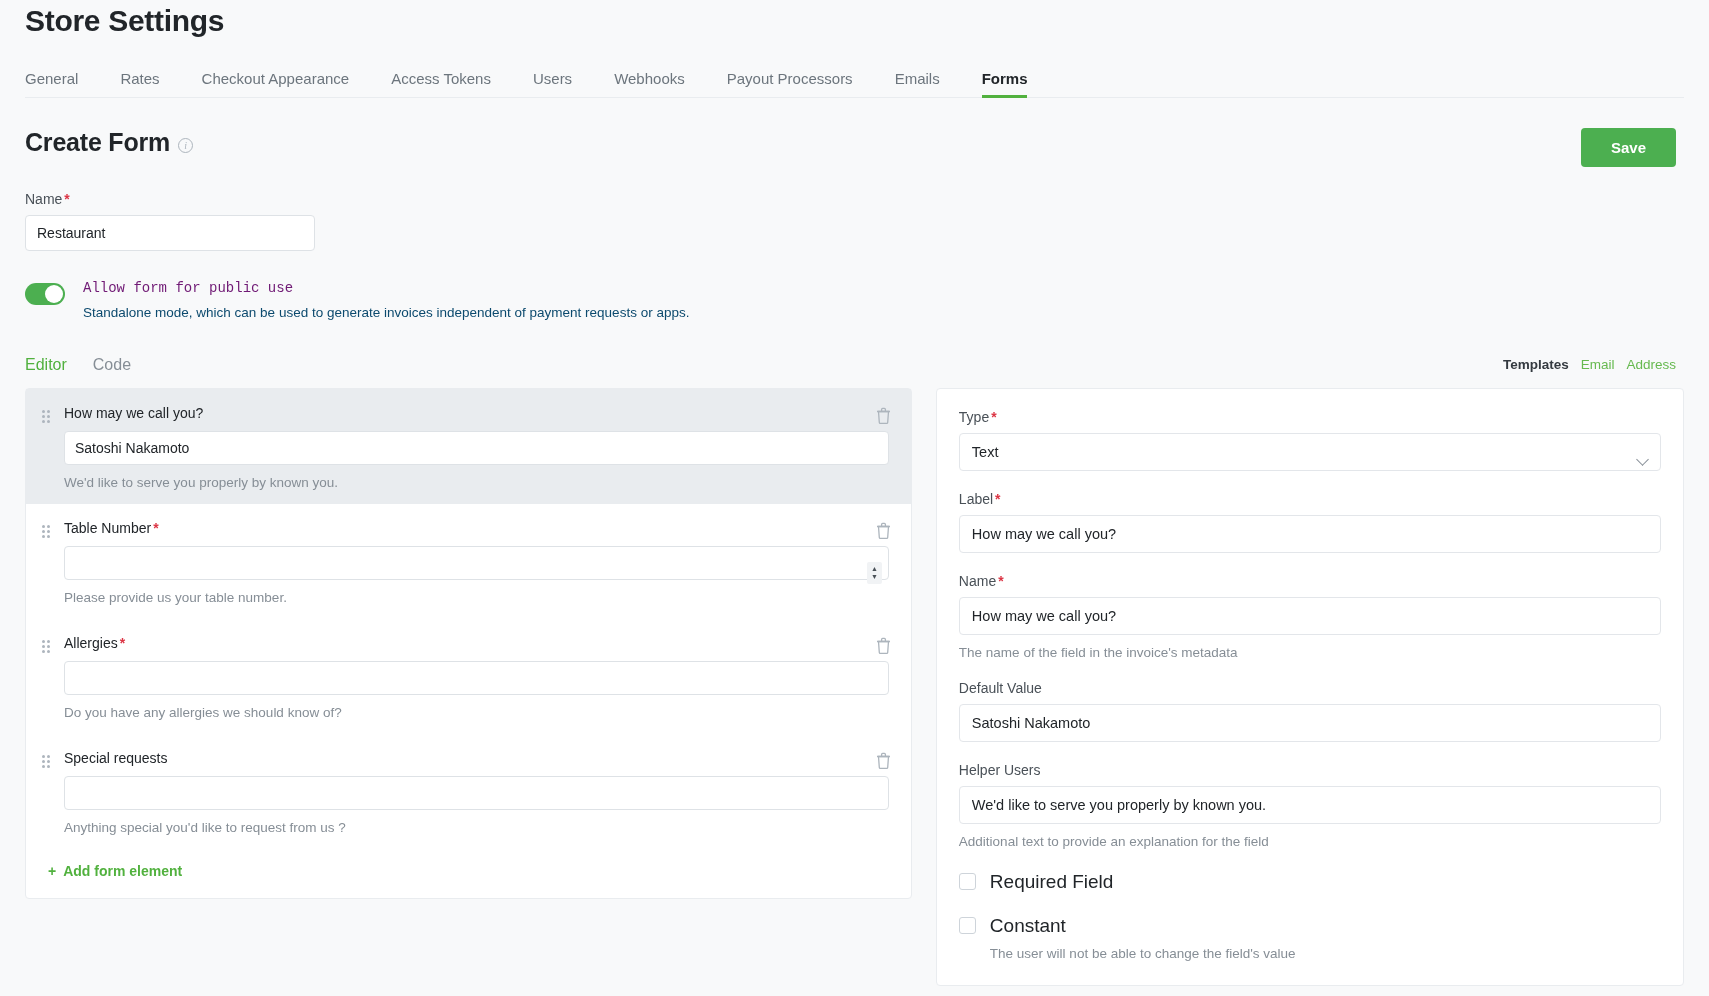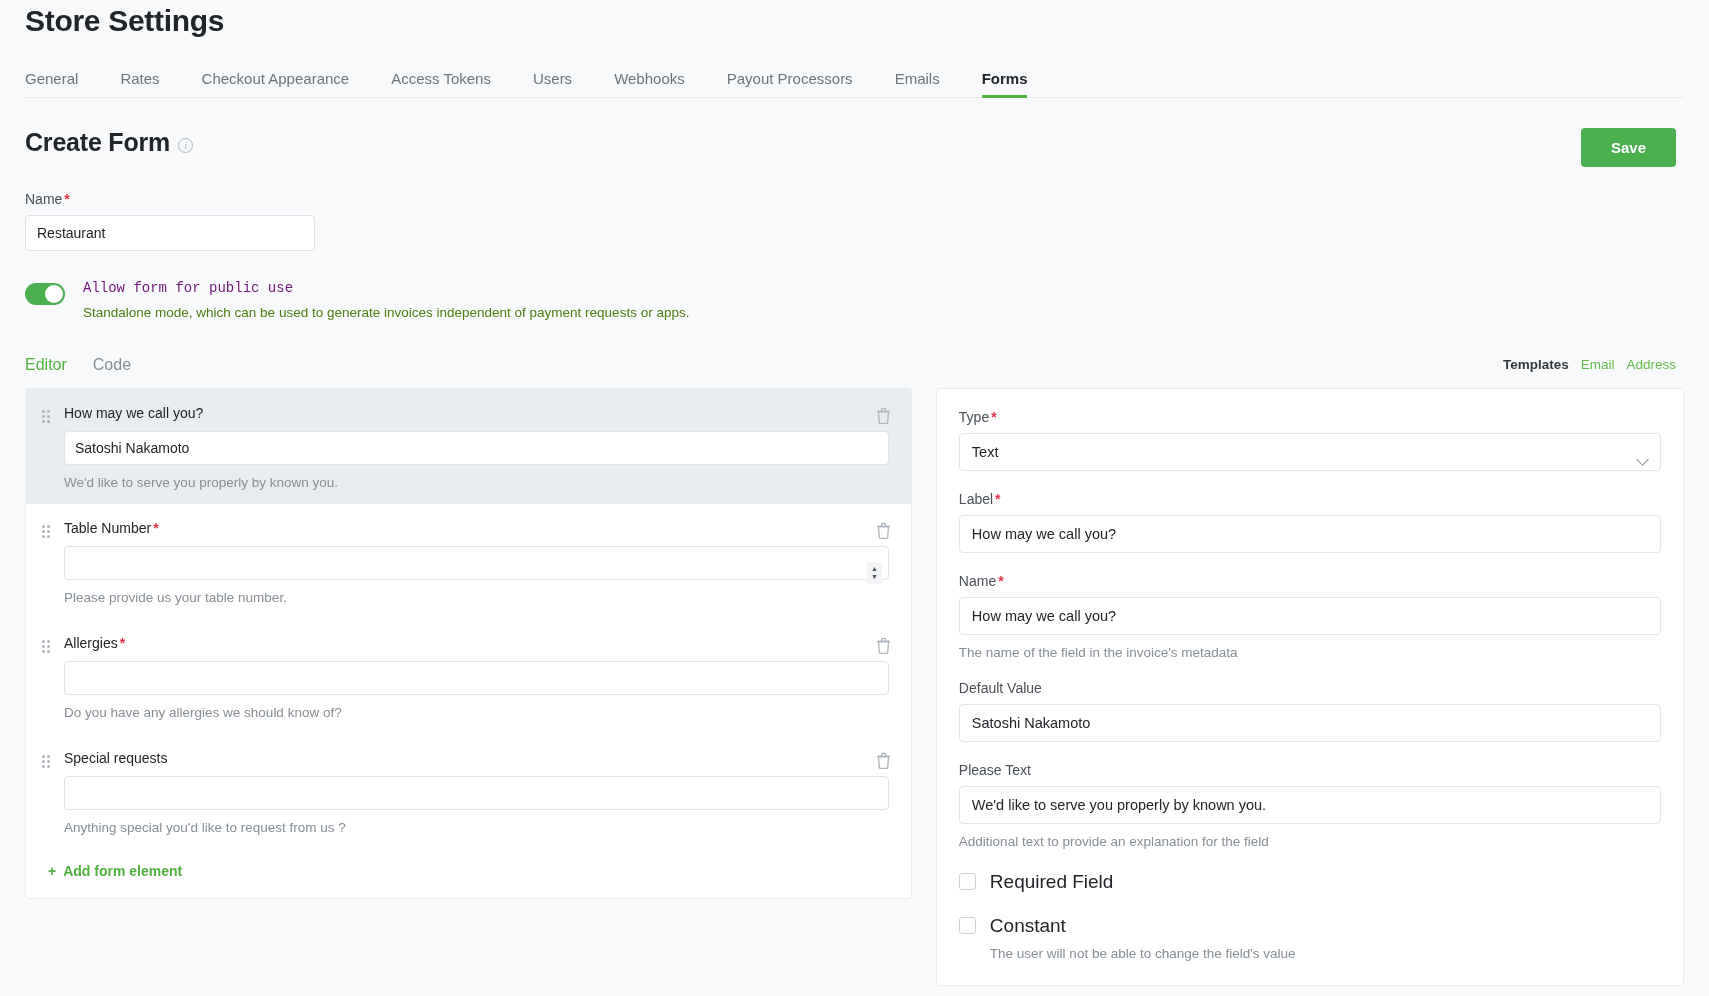--- a/index.html
+++ b/index.html
@@ -110,21 +110,21 @@
   .toggle {
     width: 40px; height: 22px; border-radius: 11px;
     background: #4caf50; position: relative; flex: 0 0 auto;
     margin-top: 4px; cursor: pointer;
   }
   .toggle .knob {
     position: absolute; top: 2px; left: 20px;
     width: 18px; height: 18px; border-radius: 50%; background: #fff;
   }
   .toggle-title { font-size: 14px; color: #701a75; line-height: 1.3; font-family: Liberation Mono, monospace; }
-  .toggle-sub { font-size: 13.5px; color: #4d7c0f; margin-top: 7px; line-height: 1.3; }
+  .toggle-sub { font-size: 13.5px; color: #0c4a6e; margin-top: 7px; line-height: 1.3; }
 
   
   .editor-bar {
     display: flex; align-items: center; justify-content: space-between;
     margin-top: 34px;
   }
   .editor-tabs { display: flex; gap: 26px; }
   .editor-tab { font-size: 16px; color: #868e96; cursor: pointer; }
   .editor-tab.active { color: #51b13e; }
   .tpl-links { display: flex; align-items: baseline; gap: 12px; padding-right: 8px; }
@@ -374,21 +374,21 @@
 
       <label class="prop-label spaced">
         <span>Name</span><span class="req">*</span>
       </label>
       <input class="prop-input" value="How may we call you?" style="">
       <div class="prop-help">The name of the field in the invoice's metadata</div>
 
       <label class="prop-label spaced">Default Value</label>
       <input class="prop-input" value="Satoshi Nakamoto" style="">
 
-      <label class="prop-label spaced">Please Text</label>
+      <label class="prop-label spaced">Helper Users</label>
       <input class="prop-input" value="We'd like to serve you properly by known you." style="">
       <div class="prop-help">Additional text to provide an explanation for the field</div>
 
       <div class="check-row">
         <div class="checkbox"></div>
         <span class="check-label">Required Field</span>
       </div>
 
       <div class="check-row">
         <div class="checkbox"></div>

